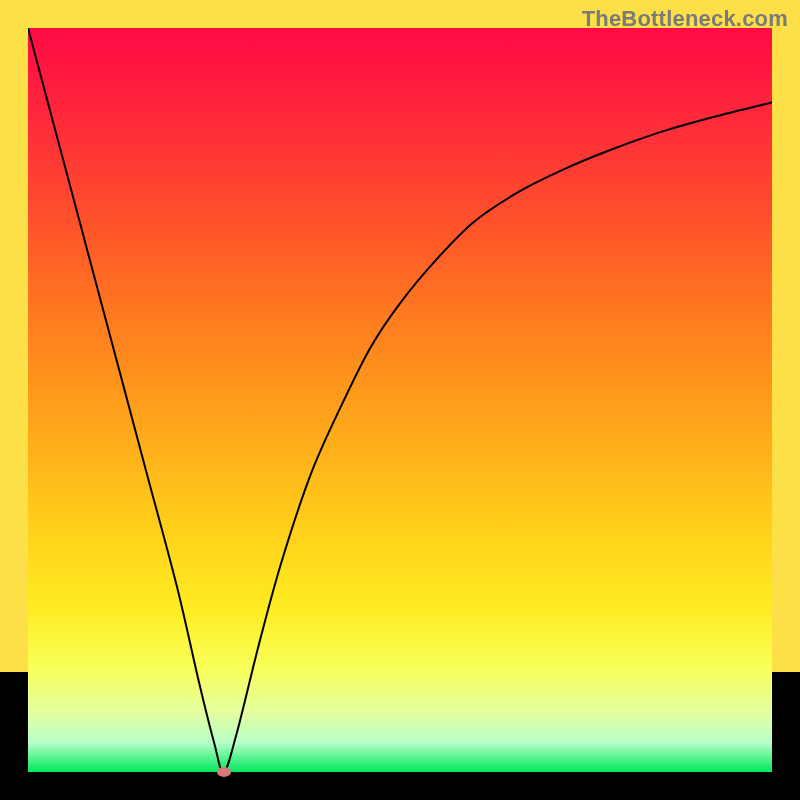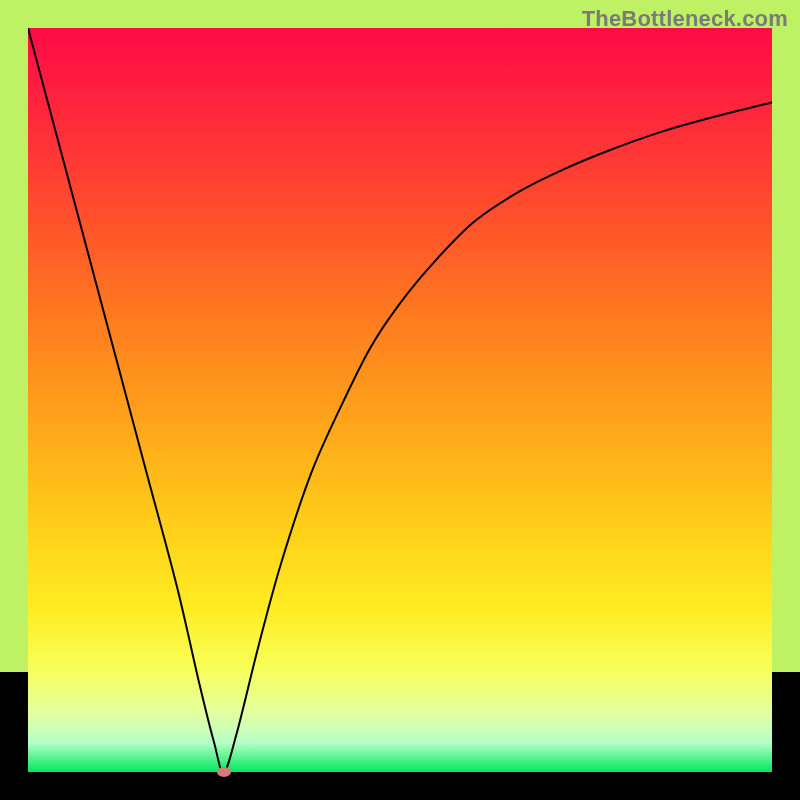--- a/index.html
+++ b/index.html
@@ -7,21 +7,21 @@
     padding: 0;
     width: 800px;
     height: 800px;
     background: #000;
     overflow: hidden;
   }
   .container {
     position: relative;
     width: 800px;
     height: 672px;
-    background: #bef264;
+    background: #fde047;
   }
   .plot-area {
     position: absolute;
     left: 28px;
     top: 28px;
     width: 744px;
     height: 744px;
     background: linear-gradient(to bottom,
       #ff0a46 0%,
       #ff1e3e 8%,

